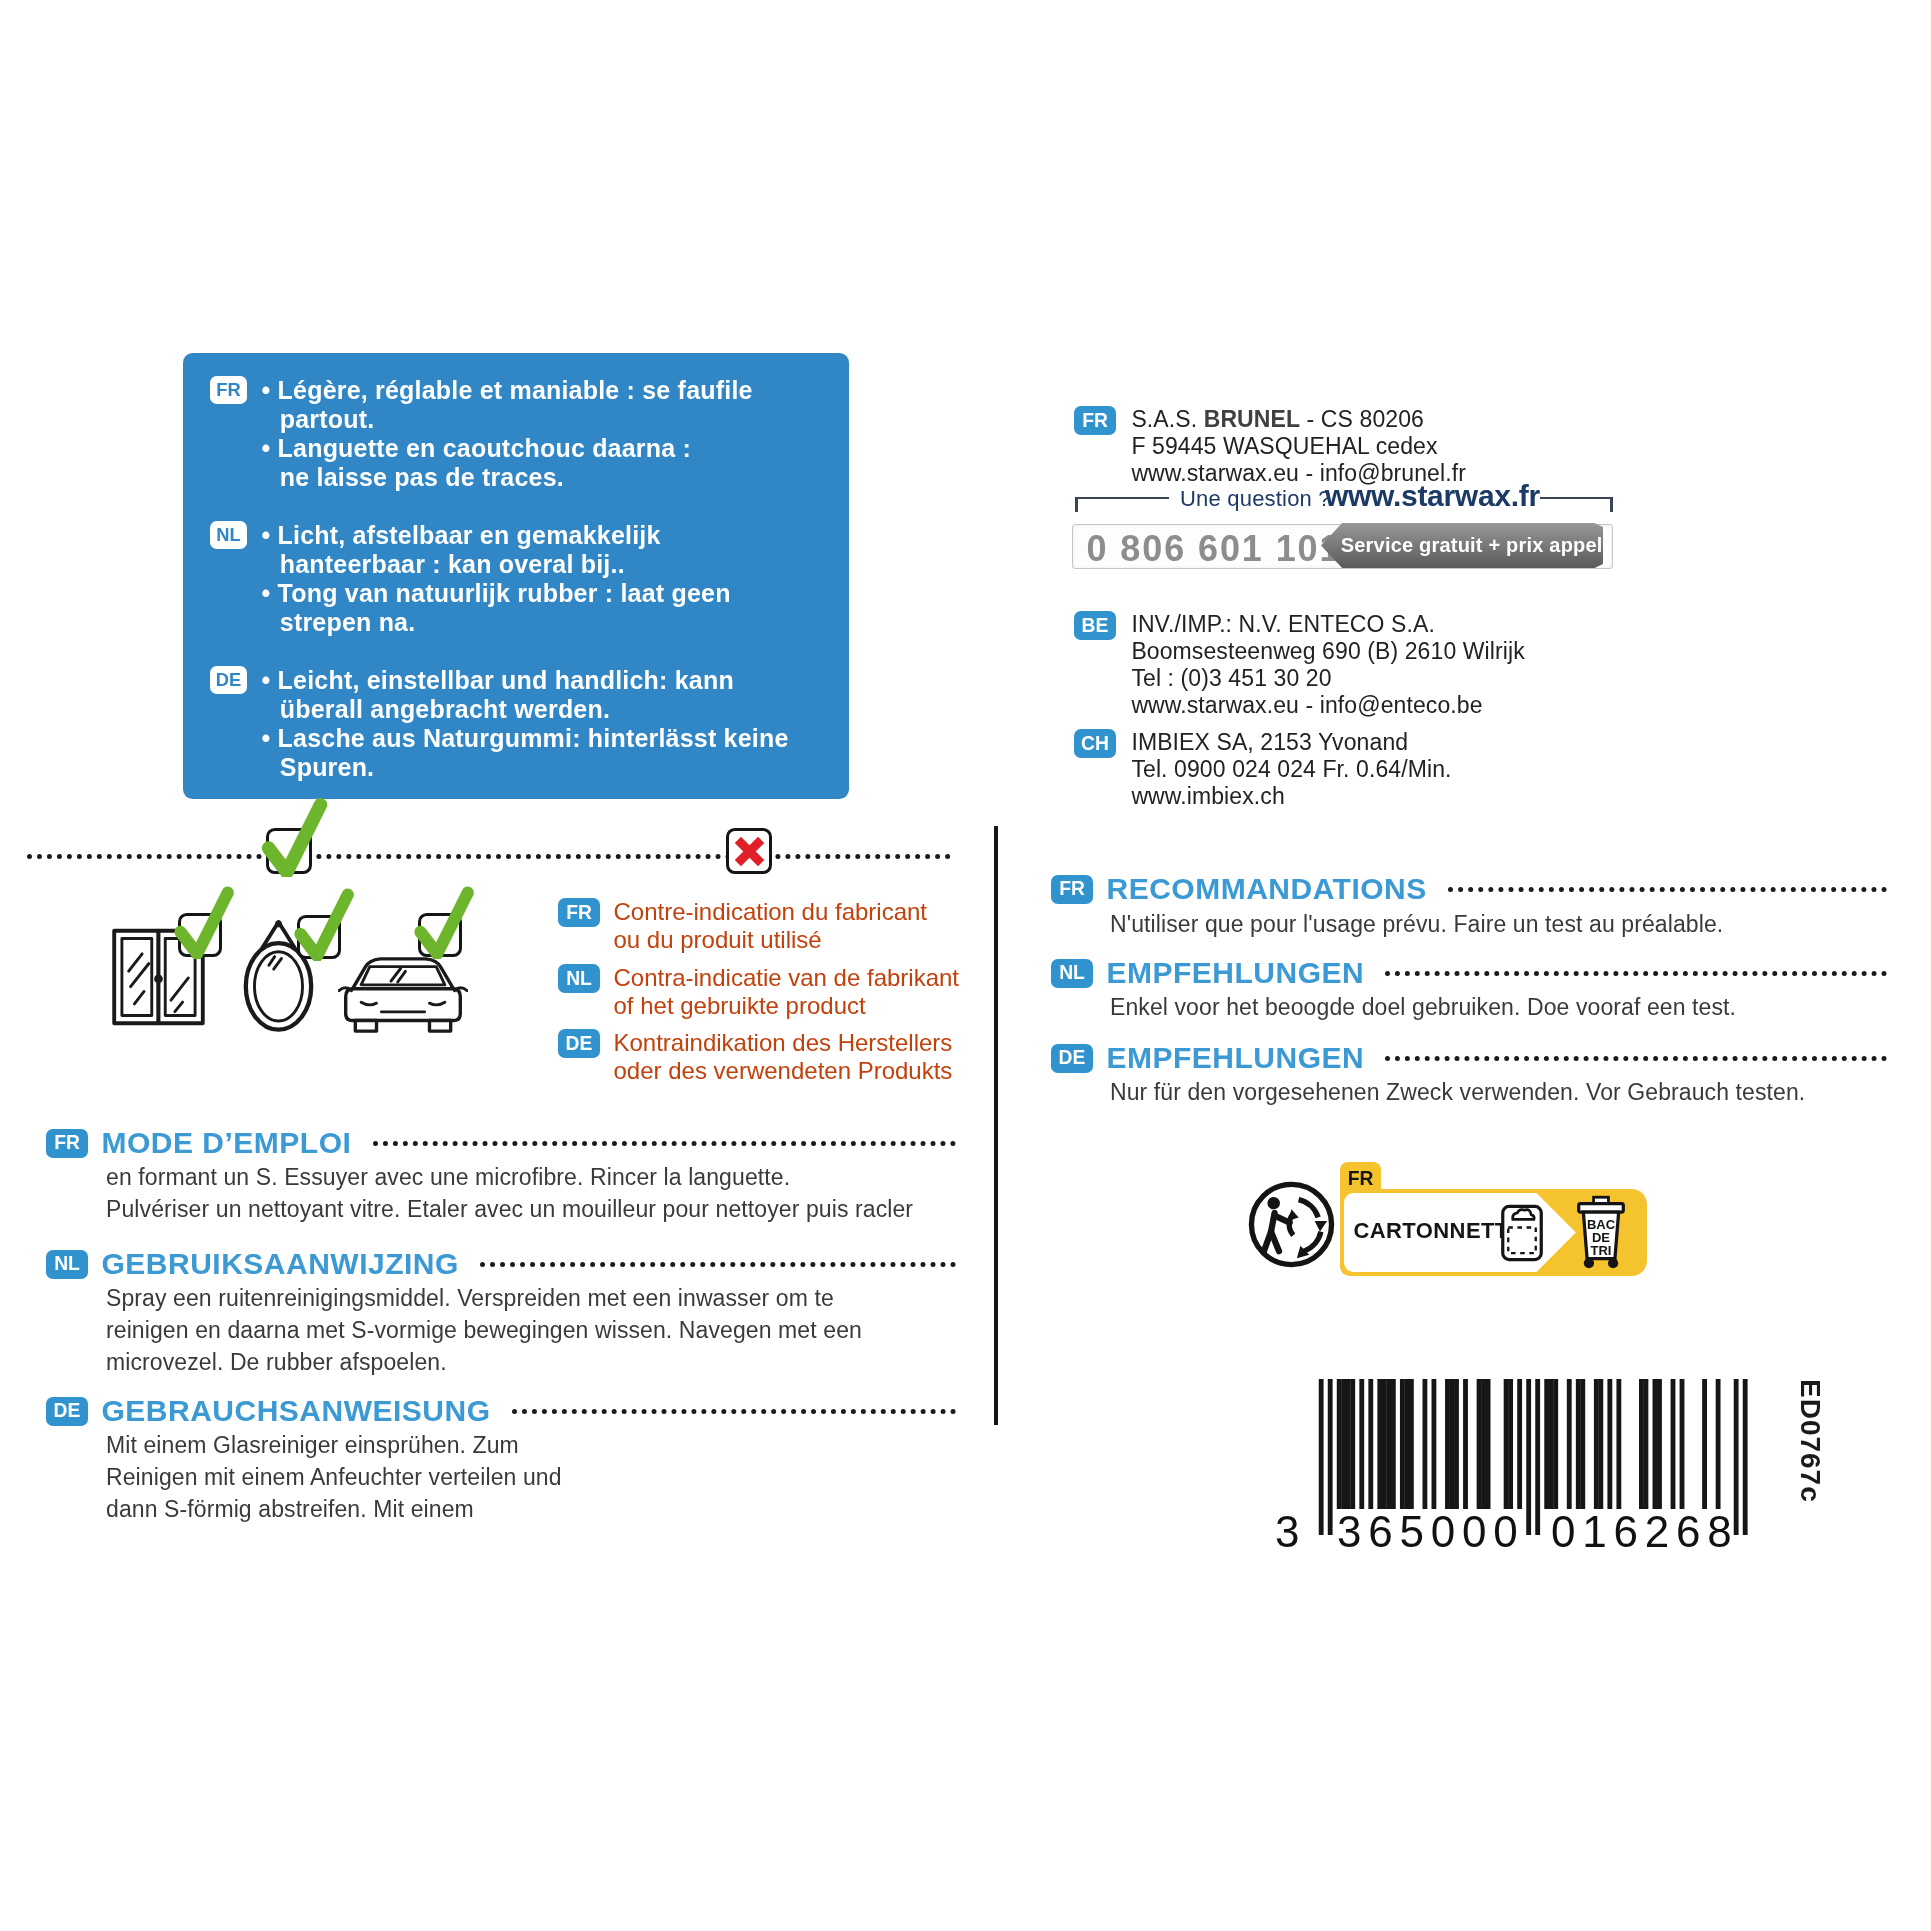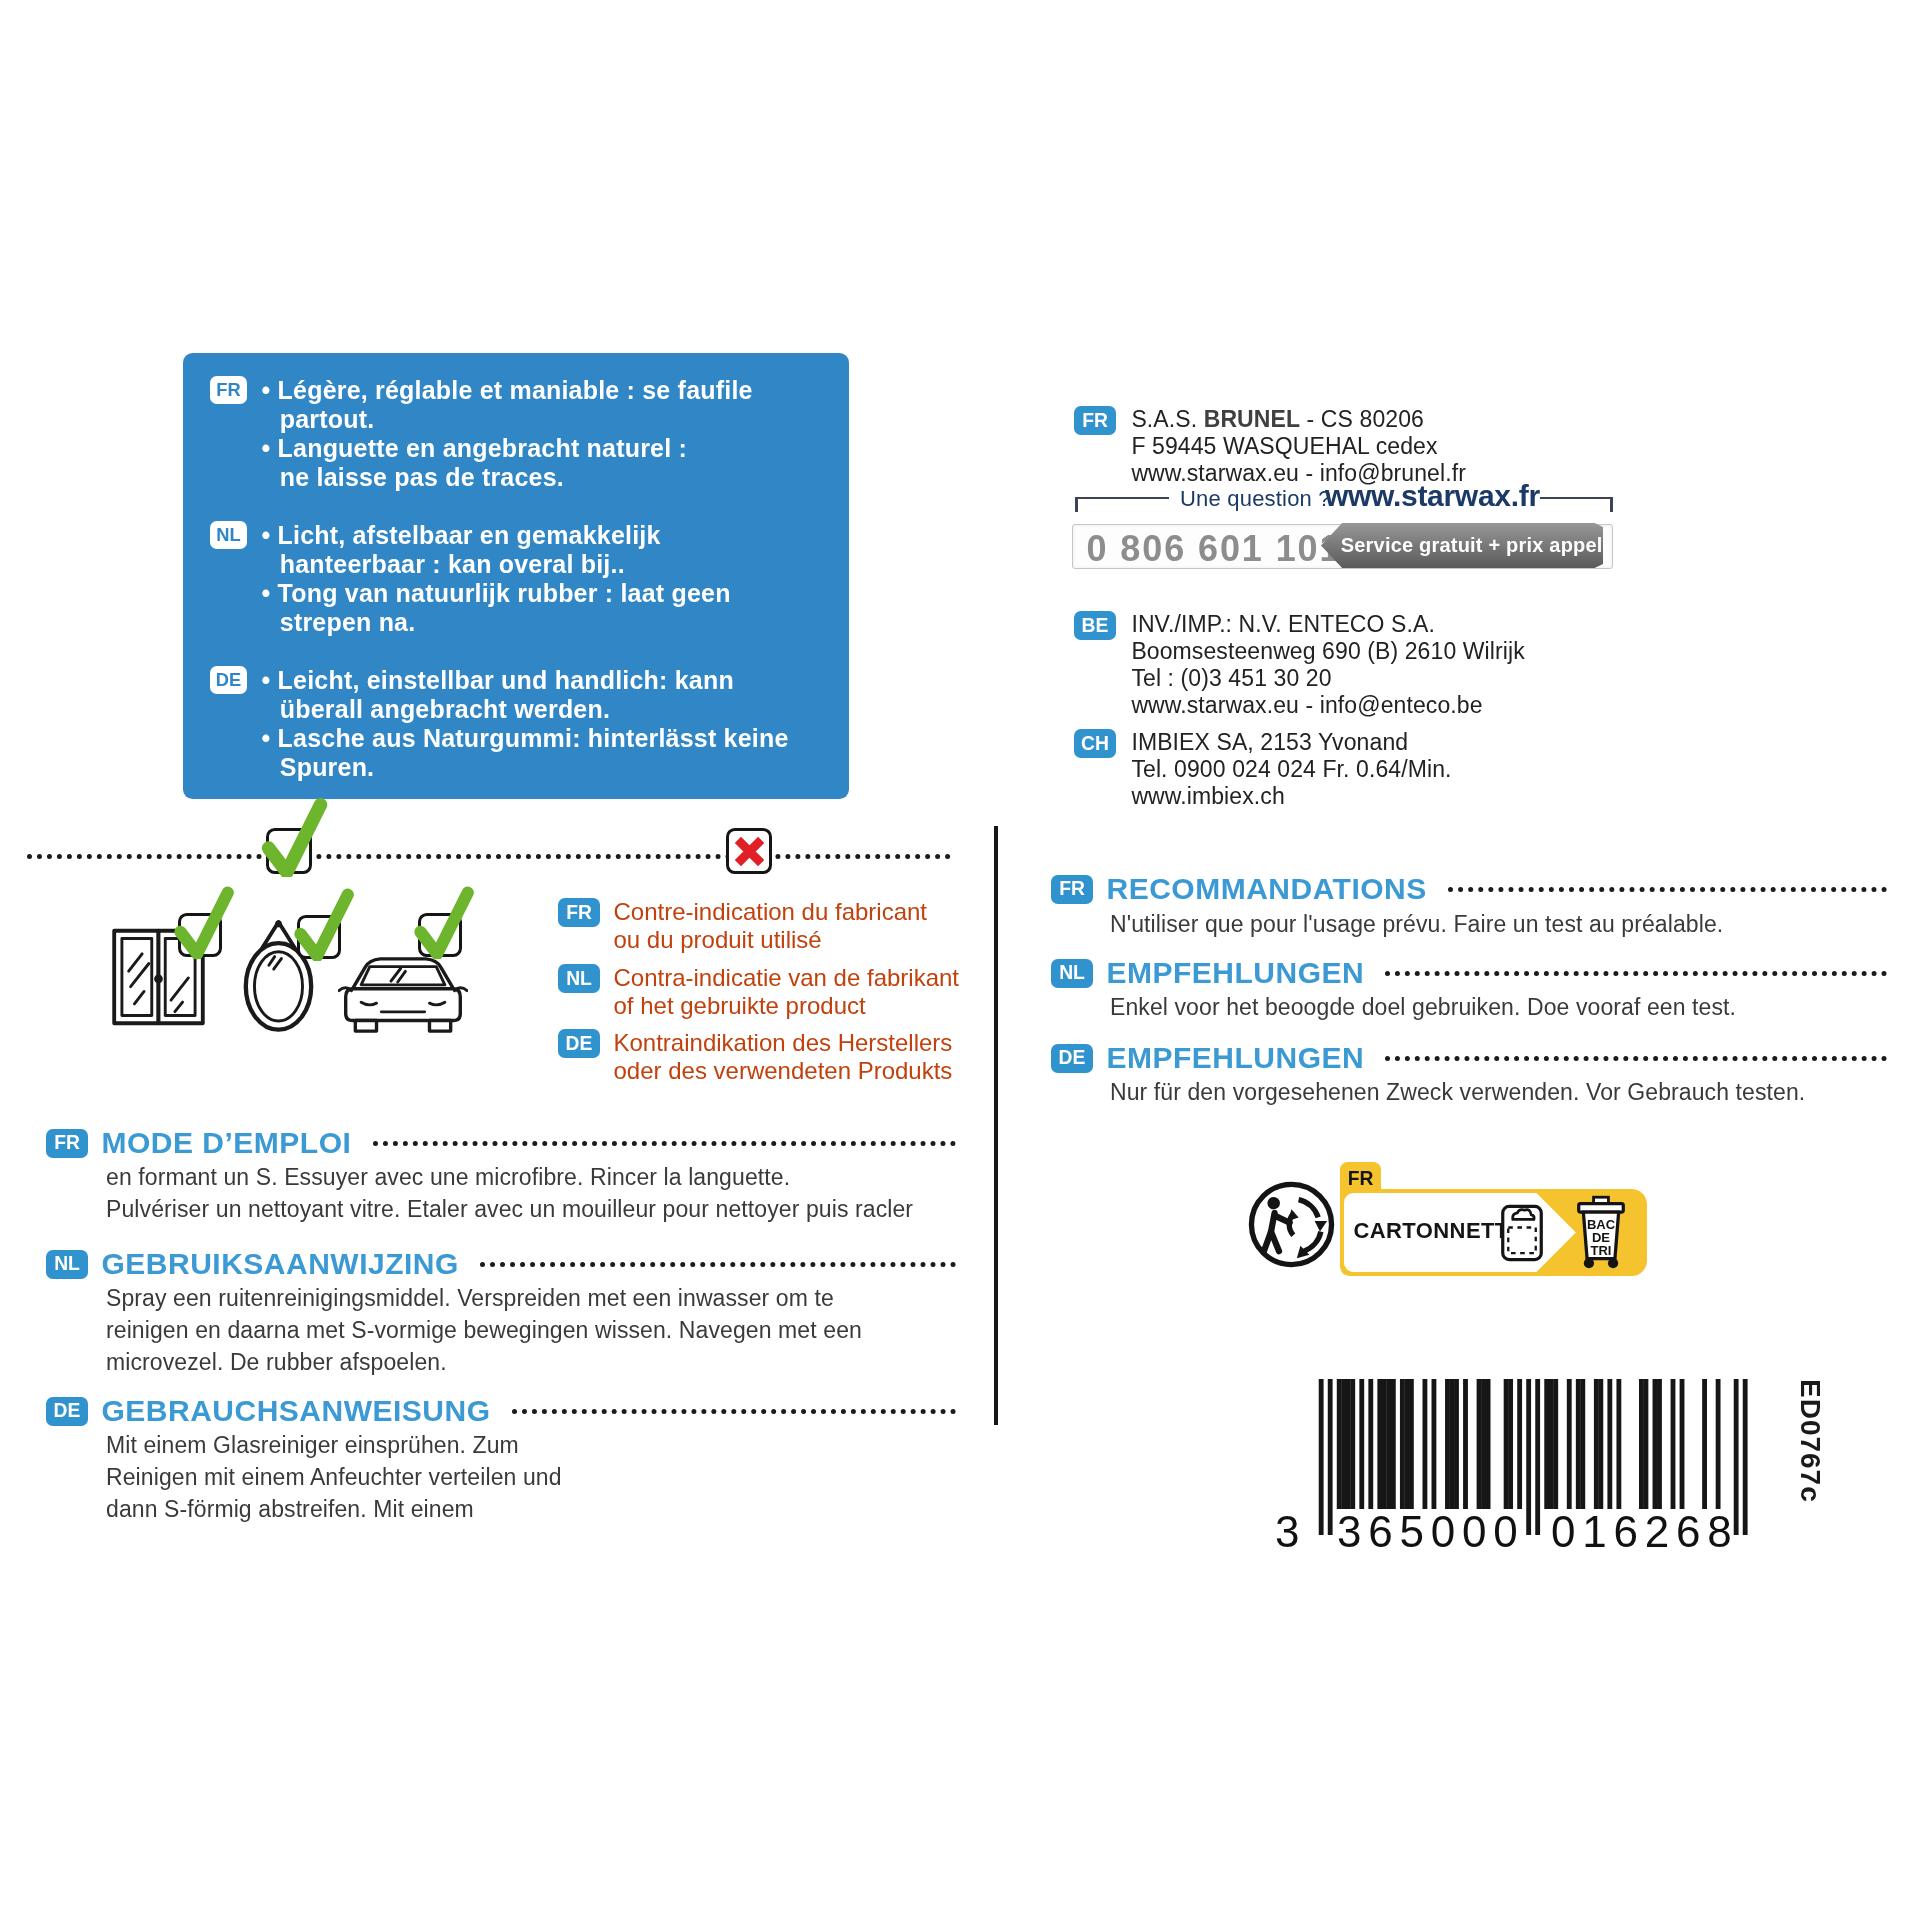--- a/index.html
+++ b/index.html
@@ -86,21 +86,21 @@
 </style>
 </head>
 <body>
 
 <div class="abs blue-box">
   <div class="bb-group">
     <span class="lang inv">FR</span>
     <div>
       <div class="bb-line">• Légère, réglable et maniable : se faufile</div>
       <div class="bb-line wrap">partout.</div>
-      <div class="bb-line">• Languette en angebracht naturel :</div>
+      <div class="bb-line">• Languette en caoutchouc daarna :</div>
       <div class="bb-line wrap">ne laisse pas de traces.</div>
     </div>
   </div>
   <div class="bb-group">
     <span class="lang inv">NL</span>
     <div>
       <div class="bb-line">• Licht, afstelbaar en gemakkelijk</div>
       <div class="bb-line wrap">hanteerbaar : kan overal bij..</div>
       <div class="bb-line">• Tong van natuurlijk rubber : laat geen</div>
       <div class="bb-line wrap">strepen na.</div>

